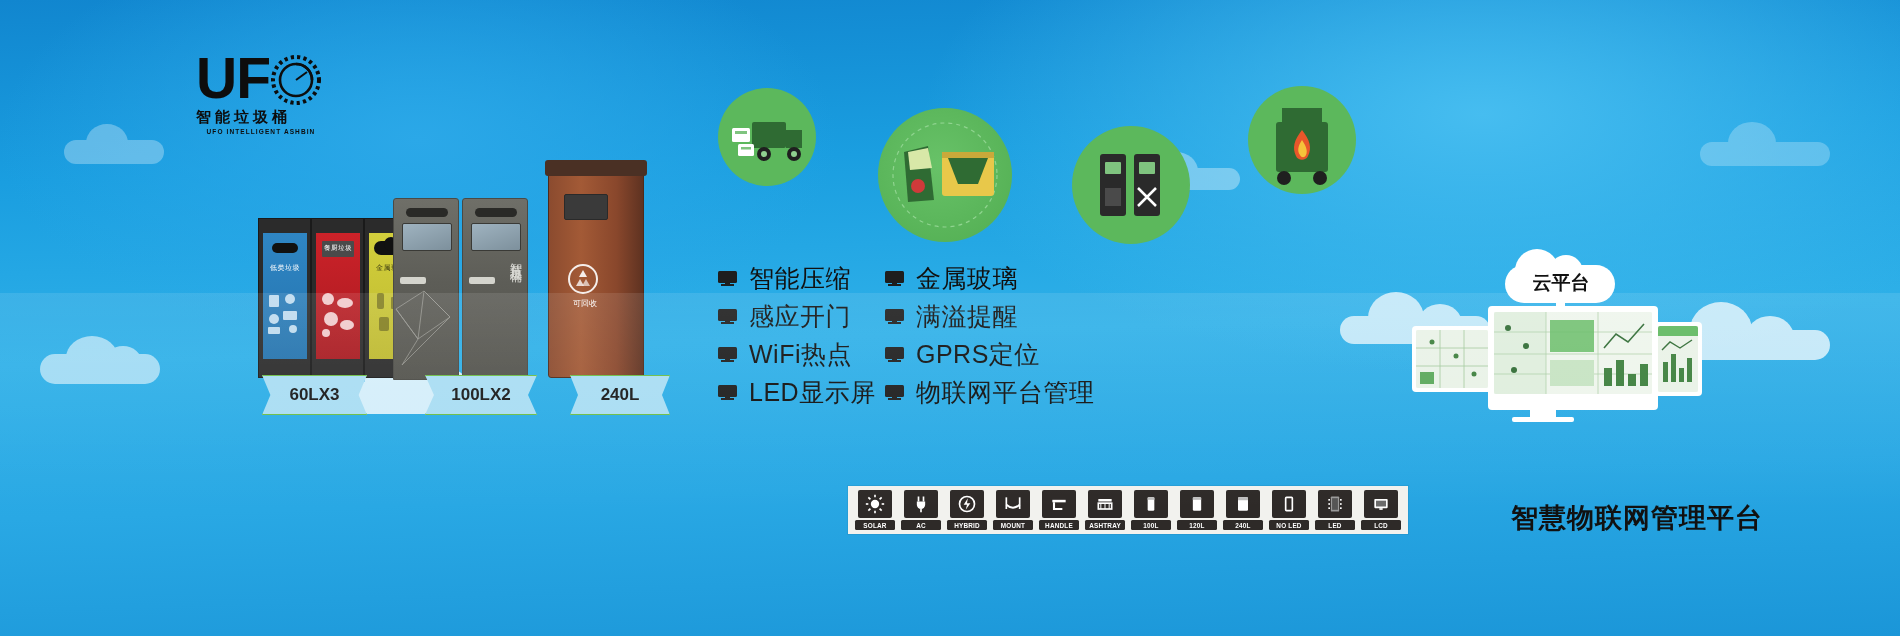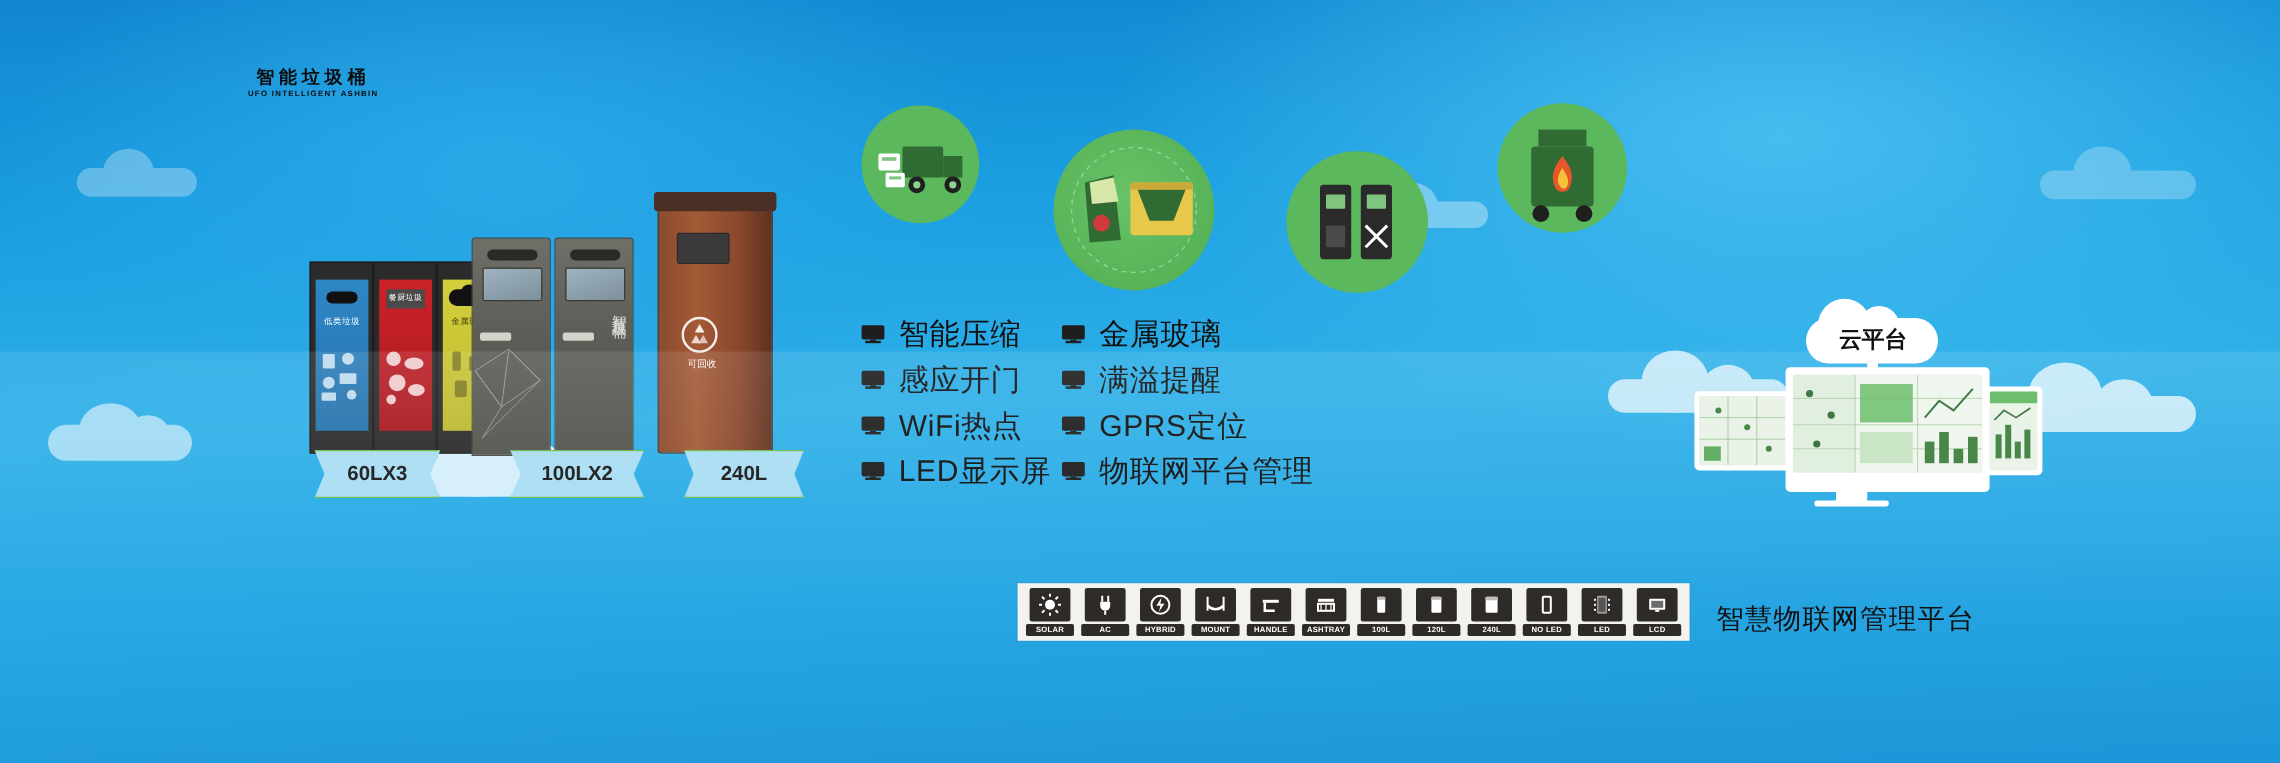--- a/index.html
+++ b/index.html
@@ -30,21 +30,21 @@
     position:absolute; background:#fff; border-radius:50%;
   }
 
   
   #logo { position:absolute; left:196px; top:52px; width:130px; height:100px; }
   .logo-row { display:flex; align-items:flex-start; }
   .logo-uf { font-size:57px; font-weight:bold; letter-spacing:-1px; line-height:.92;
              color:#0d0d0d; font-family:"Liberation Sans", sans-serif; }
   .logo-ring { width:50px; height:50px; margin-left:1px; margin-top:3px; position:relative; }
   .logo-cn { margin-top:3px; font-size:15px; letter-spacing:4px; color:#0d0d0d;
-             font-weight:bold; text-align:center; }
+             font-weight:bold; text-align:left; }
   .logo-en { margin-top:1px; font-size:6.5px; letter-spacing:1.1px; color:#0d0d0d;
              font-weight:bold; text-align:center; }
 
   
   .ribbon {
     position:absolute; width:105px; height:40px;
     background:#a9ddf3; border:1.6px solid #6cbe45;
     display:flex; align-items:center; justify-content:center;
     font-size:17px; font-weight:bold; color:#1a1a1a;
     clip-path: polygon(0% 0%, 100% 0%, 92% 50%, 100% 100%, 0% 100%, 8% 50%);
@@ -113,21 +113,21 @@
              display:flex; overflow:hidden; }
   #mstand { position:absolute; left:120px; top:110px; width:26px; height:9px; background:#fff; }
   #mbase  { position:absolute; left:102px; top:117px; width:62px; height:5px; background:#fff;
             border-radius:2px; }
   .tablet { position:absolute; background:#fff; border-radius:4px; padding:4px; }
   #tabL { left:2px; top:26px; width:80px; height:66px; }
   #tabR { left:244px; top:22px; width:48px; height:74px; }
   .tscreen { width:100%; height:100%; background:#eaf3ea; border-radius:2px; overflow:hidden; }
 
   #caption {
-    position:absolute; left:1430px; top:500px; font-size:23px; font-weight:normal;
+    position:absolute; left:1511px; top:500px; font-size:27px; font-weight:bold;
     color:#111; letter-spacing:1px; white-space:nowrap;
   }
 
   
   .bin { position:absolute; }
 
   
   #bin3 { left:258px; top:218px; width:160px; height:160px; }
   .cbin { position:absolute; top:0; width:53px; height:160px; background:#2b2b2b;
           border:1px solid #1a1a1a; }
@@ -201,20 +201,31 @@
   <div class="cloudwrap" style="left:1130px;top:150px;width:130px;height:46px;opacity:.35">
     <div class="c1" style="left:0;top:18px;width:110px;height:22px;border-radius:12px"></div>
     <div class="c2" style="left:24px;top:2px;width:44px;height:38px"></div>
   </div>
   <div class="cloudwrap" style="left:1700px;top:120px;width:150px;height:50px;opacity:.25">
     <div class="c1" style="left:0;top:22px;width:130px;height:24px;border-radius:13px"></div>
     <div class="c2" style="left:28px;top:2px;width:48px;height:42px"></div>
   </div>
 
   <div id="logo">
+    <div class="logo-row">
+      <div class="logo-uf">UF</div>
+      <div class="logo-ring">
+        <svg viewBox="0 0 50 50" width="50" height="50">
+          <circle cx="25" cy="25" r="23" fill="none" stroke="#0d0d0d" stroke-width="4" stroke-dasharray="3.2 3.2"></circle>
+          <circle cx="25" cy="25" r="16" fill="none" stroke="#0d0d0d" stroke-width="2.6"></circle>
+          <path d="M25 9 A16 16 0 0 1 41 25" fill="none" stroke="#0d0d0d" stroke-width="2.6"></path>
+          <line x1="25" y1="25" x2="36" y2="17" stroke="#0d0d0d" stroke-width="2"></line>
+        </svg>
+      </div>
+    </div>
     <div class="logo-cn">智能垃圾桶</div>
     <div class="logo-en">UFO INTELLIGENT ASHBIN</div>
   </div>
 
   <div id="bin3" class="bin">
     <div class="cbin" style="left:0">
       <div class="panel" style="background:linear-gradient(180deg,#2f86c4,#2473ad)">
         <div class="slot"></div>
         <div class="cn">低类垃圾</div>
         <svg viewBox="0 0 44 56" style="position:absolute;left:0;top:52px;width:44px;height:56px">

